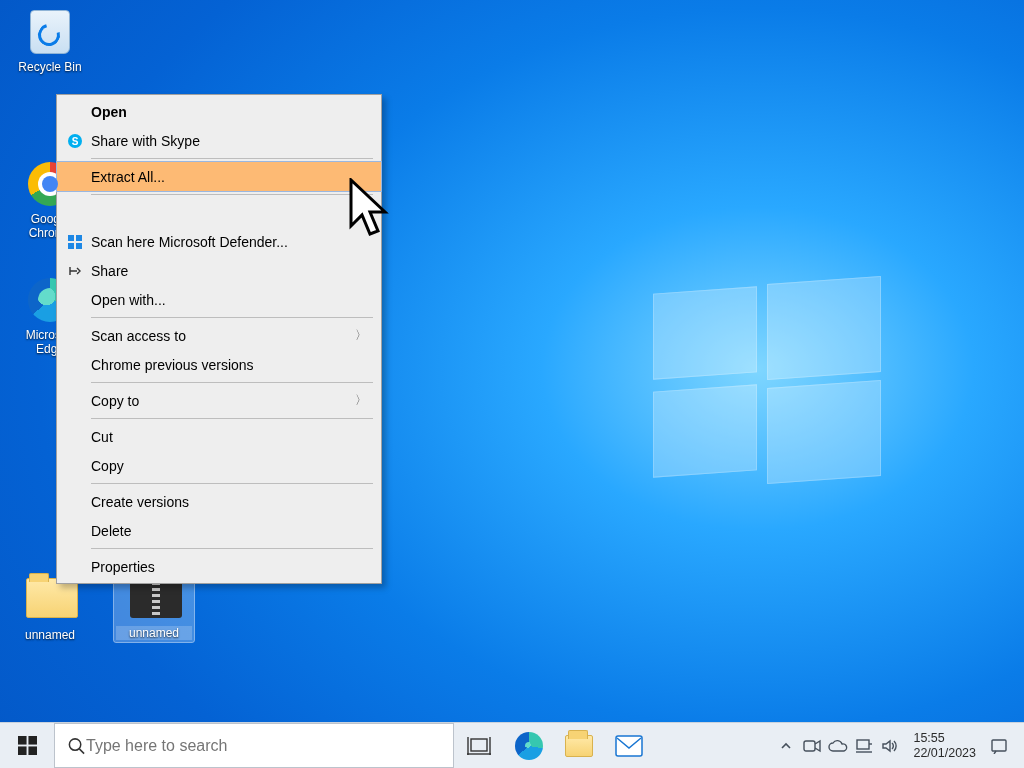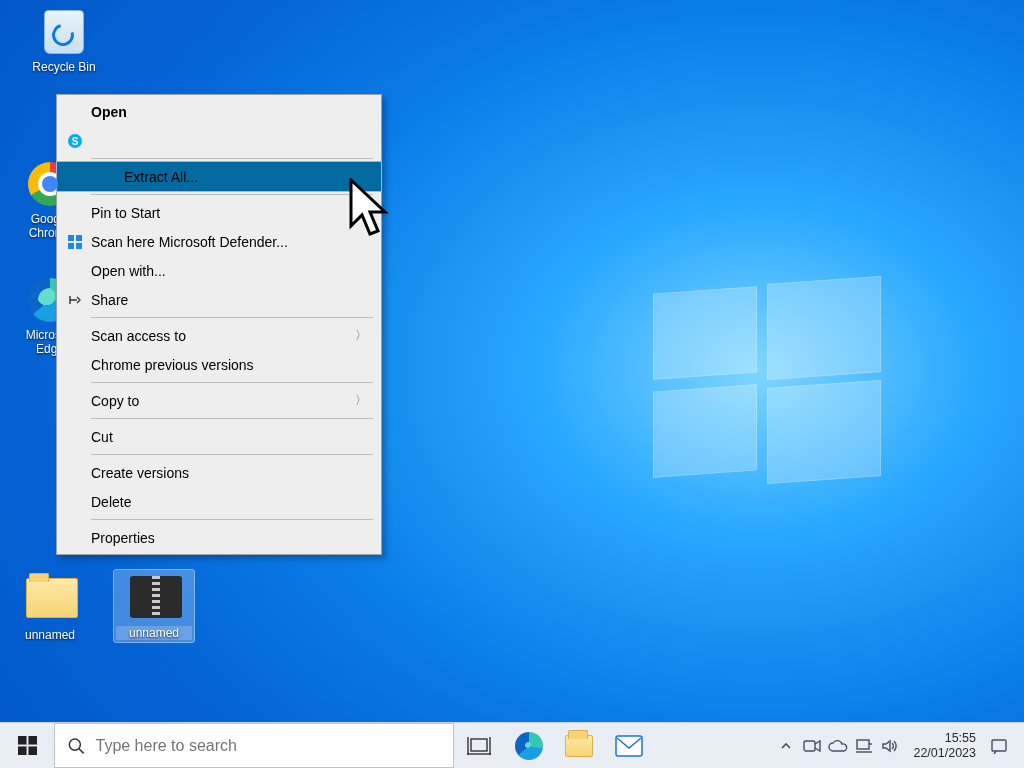--- a/index.html
+++ b/index.html
@@ -38,51 +38,51 @@
 .sel { background: rgba(255,255,255,.25); outline: 1px solid rgba(255,255,255,.5); border-radius:2px; padding:2px; }
 .sel .lbl { background: rgba(255,255,255,.2); }
 
 
 .ctx { position:absolute; left:56px; top:94px; width:326px; background:#eee; border:1px solid #a0a0a0; box-shadow: 4px 4px 6px rgba(0,0,0,.25); font-size:14px; color:#000; padding: 2px 0; }
 .ctx .row { display:flex; align-items:center; height:29px; padding:0 14px 0 8px; position:relative; }
 .ctx .row .ic { width:20px; height:20px; margin-right:6px; display:flex; align-items:center; justify-content:center; flex:none; }
 .ctx .row .txt { flex:1; }
 .ctx .row .arr { font-size:12px; color:#555; }
 .ctx .row.bold { font-weight:600; }
-.ctx .row.hi { background:#0369a1; outline:1px solid #9ab7e0;gap:33px; }
+.ctx .row.hi { background:#fdba74; outline:1px solid #9ab7e0; }
 .ctx hr { border:none; border-top:1px solid #bdbdbd; margin:3px 8px 3px 34px; }
 
 
 .taskbar { position:absolute; left:0; bottom:0; width:100%; height:46px; background:#e9eef4; border-top:1px solid #c9d2dd; display:flex; align-items:stretch; }
 .start { width:54px; display:flex; align-items:center; justify-content:center; }
 .start svg { width:19px; height:19px; }
-.search { flex:0 0 400px; background:#fff; border:1px solid #bcc3cc; display:flex; align-items:center; gap:10px; padding:0 12px; margin:0; }
+.search { flex:0 0 400px; background:#fff; border:1px solid #bcc3cc; display:flex; align-items:center; padding:0 12px; margin:0; }
 .search .mag { width:20px; height:20px; }
 .search input { border:none; outline:none; font-size:16px; color:#666; width:100%; background:transparent; }
 .tb-btn { width:50px; display:flex; align-items:center; justify-content:center; }
 .tray { margin-left:auto; display:flex; align-items:center; padding:0 4px; }
 .tray .ic { width:26px; display:flex; align-items:center; justify-content:center; color:#46505c; }
-.clock { padding:0 10px; text-align:right; font-size:12.5px; color:#2b2b2b; line-height:15px; display:flex; flex-direction:column; justify-content:center; }
+.clock { padding:0 10px; text-align:left; font-size:12.5px; color:#2b2b2b; line-height:15px; display:flex; flex-direction:column; justify-content:center; }
 .showdesk { width:8px; border-left:1px solid #c3ccd6; }
 
 .cursor { position:absolute; left:347px; top:178px; width:44px; height:66px; pointer-events:none; }
 </style>
 </head>
 <body>
 
 <div class="desktop">
 
   <div class="winlogo">
     <div class="pane tl"></div>
       <div class="pane tr"></div>
       <div class="pane bl"></div>
       <div class="pane br"></div>
   </div>
 
-  <div class="dicon recycle" style="left:24px; top:8px">
+  <div class="dicon recycle" style="left:10px; top:8px">
     <div class="img">
         <div class="bin"></div>
         <div class="arrows"></div>
       </div>
     <div class="lbl">Recycle Bin</div>
   </div>
 
   <div class="dicon" style="left:10px; top:160px">
     <div class="img">
         <div class="chrome-ring"></div>
@@ -116,74 +116,78 @@
         <span class="ic"></span>
         <span class="txt">Open</span>
       </div>
     <div class="row">
       <span class="ic">
           <svg width="16" height="16" viewBox="0 0 16 16">
             <circle cx="8" cy="8" r="7" fill="#00aff0"></circle>
             <text x="8" y="12" text-anchor="middle" font-size="10" font-weight="bold" fill="#fff">S</text>
           </svg>
         </span>
+      <span class="txt">Share with Skype</span>
     </div>
     <hr>
     <div class="row hi">
         <span class="ic"></span>
         <span class="txt">Extract All...</span>
       </div>
     <hr>
     <div class="row">
         <span class="ic"></span>
-        <span class="txt">Pin to Start</span>
       </div>
     <div class="row">
       <span class="ic">
           <svg width="16" height="16" viewBox="0 0 16 16">
             <rect x="1" y="1" width="6" height="6" fill="#1e88e5"></rect>
             <rect x="9" y="1" width="6" height="6" fill="#1e88e5"></rect>
             <rect x="1" y="9" width="6" height="6" fill="#1e88e5"></rect>
             <rect x="9" y="9" width="6" height="6" fill="#1e88e5"></rect>
           </svg>
         </span>
       <span class="txt">Scan here Microsoft Defender...</span>
     </div>
     <div class="row">
-        <span class="ic"></span>
-        <span class="txt">Open with...</span>
-      </div>
-    <div class="row">
       <span class="ic">
           <svg width="16" height="16" viewBox="0 0 16 16" fill="none" stroke="#333" stroke-width="1.4">
             <path d="M3 8 h7 M10 5 l3 3 -3 3 M3 4 v8"></path>
           </svg>
         </span>
       <span class="txt">Share</span>
     </div>
+    <div class="row">
+        <span class="ic"></span>
+        <span class="txt">Open with...</span>
+      </div>
     <hr>
     <div class="row">
         <span class="ic"></span>
         <span class="txt">Scan access to</span>
         <span class="arr">〉</span>
       </div>
     <div class="row">
         <span class="ic"></span>
         <span class="txt">Chrome previous versions</span>
       </div>
     <hr>
     <div class="row">
         <span class="ic"></span>
         <span class="txt">Copy to</span>
         <span class="arr">〉</span>
       </div>
     <hr>
     <div class="row">
         <span class="ic"></span>
         <span class="txt">Cut</span>
+      </div>
+    <div class="row">
+        <span class="ic"></span>
+        <span class="txt">Copy</span>
       </div>
     <hr>
     <div class="row">
         <span class="ic"></span>
         <span class="txt">Create versions</span>
       </div>
     <div class="row">
         <span class="ic"></span>
         <span class="txt">Delete</span>
       </div>

